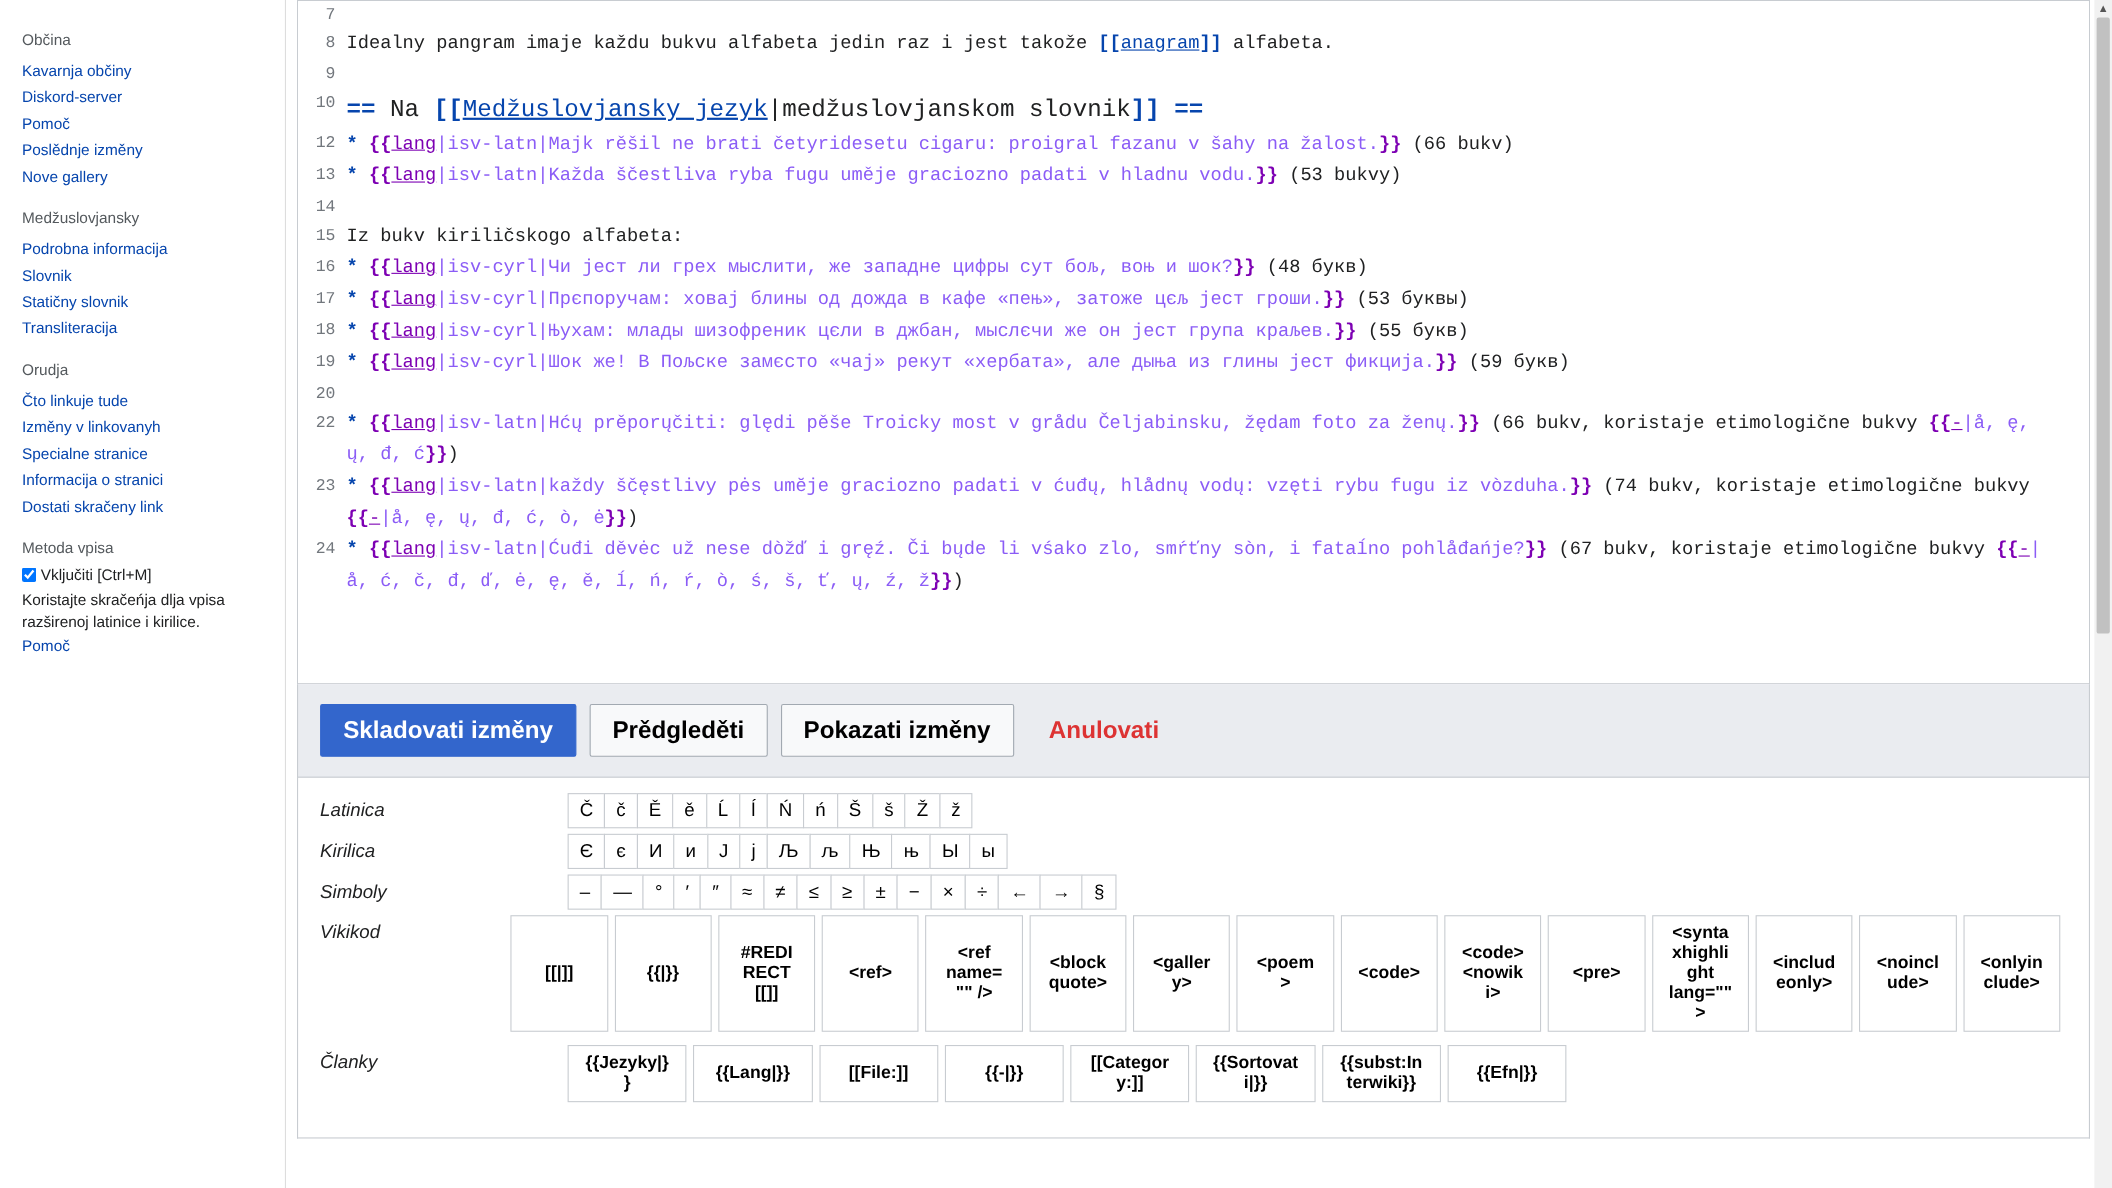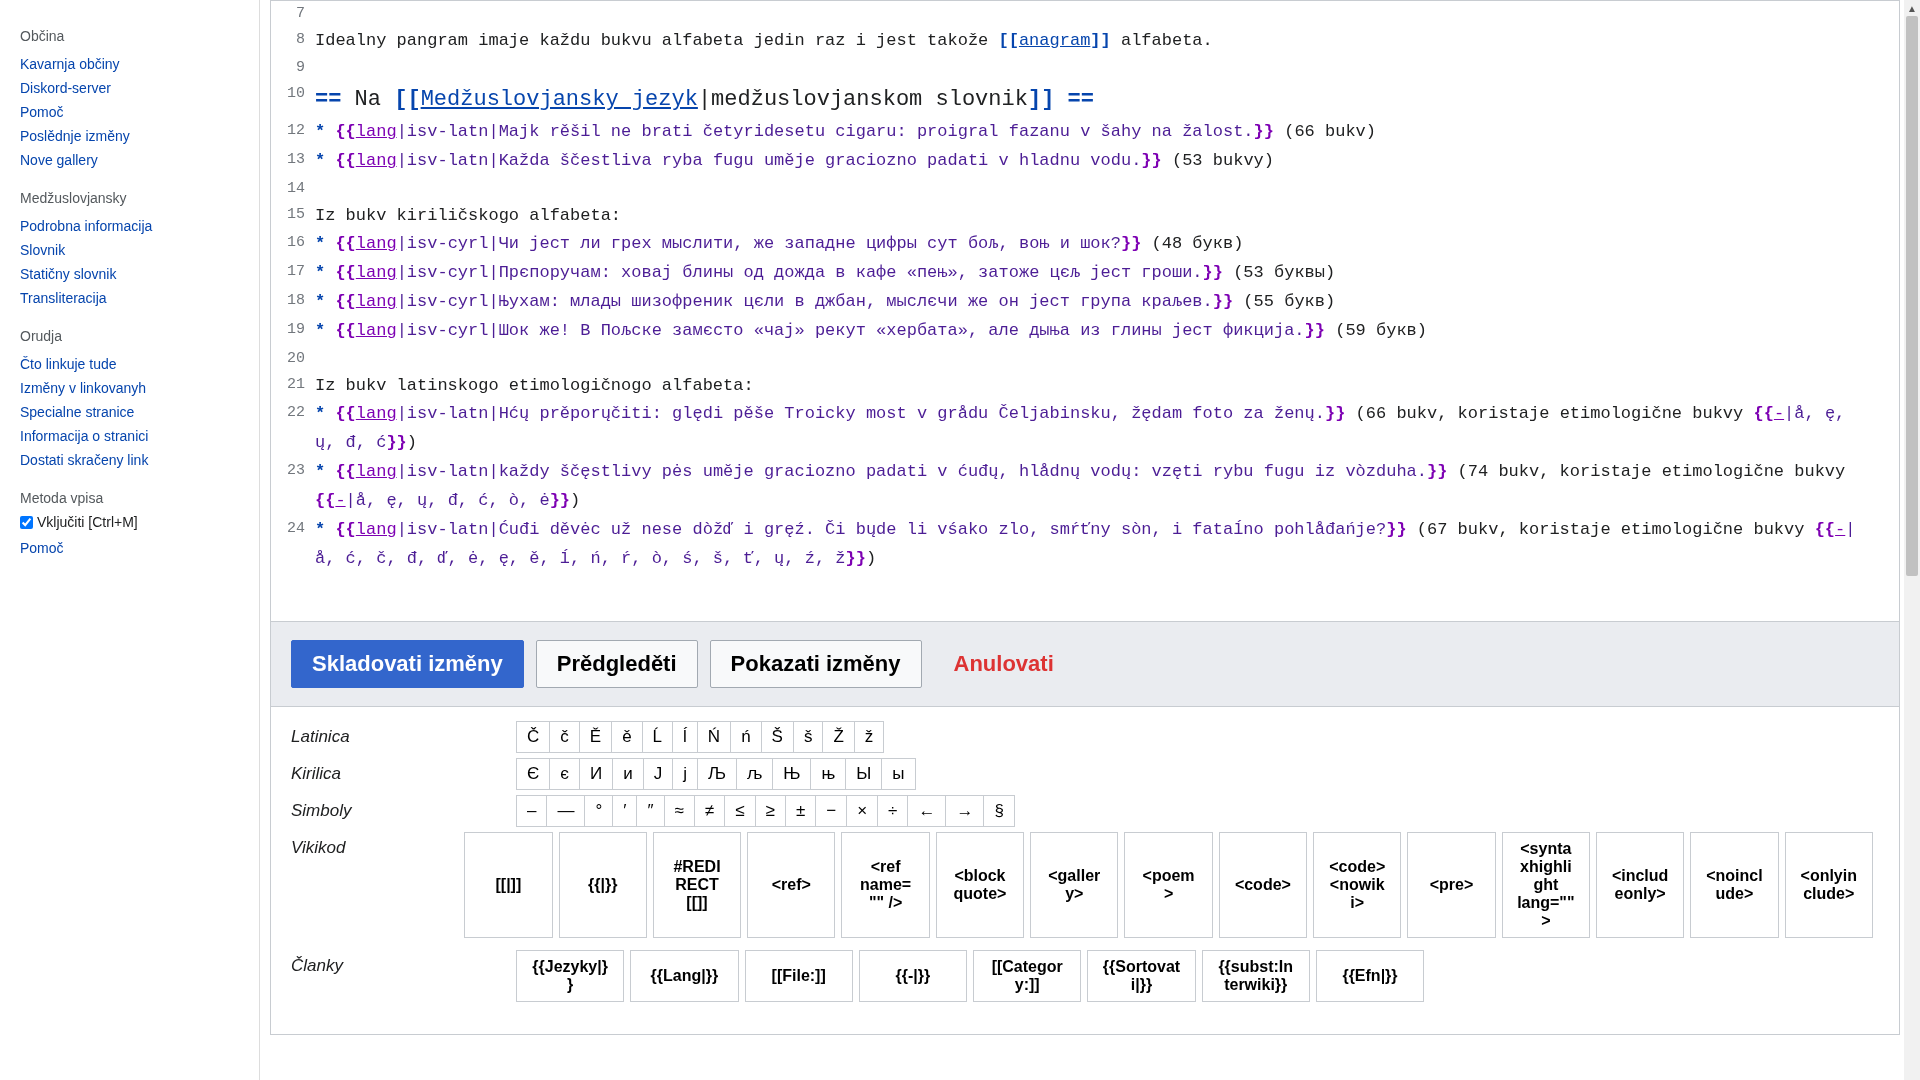--- a/index.html
+++ b/index.html
@@ -13,21 +13,21 @@
 .main { flex: 1; display: flex; flex-direction: column; padding: 0; position: relative; }
 .editor-wrap { border: 1px solid #c8ccd1; margin: 0 20px 0 10px; }
 .editor { font-family: "Courier New", monospace; font-size: 17px; line-height: 1.7; background: #fff; height: 620px; overflow-y: auto; }
 .line { display: flex; }
 .gutter { width: 44px; text-align: right; padding-right: 10px; color: #72777d; font-size: 15px; flex-shrink: 0; user-select: none; }
 .code { flex: 1; white-space: pre-wrap; word-break: break-word; padding-right: 30px; }
 .link { color: #0645ad; text-decoration: underline; margin-top: 20px; }
 .delim { color: #0645ad; font-weight: bold; }
 .tmpl-open, .tmpl-close { color: #7d00b3; font-weight: bold; }
 .tmpl-name { color: #7d00b3; text-decoration: underline; }
-.tmpl-args { color: #4c1d95; }
+.tmpl-args { color: #8b5cf6; }
 .heading { font-size: 22px; }
 .toolbar { background: #eaecf0; padding: 18px 20px; margin: 0 20px 0 10px; border-left: 1px solid #c8ccd1; border-right: 1px solid #c8ccd1; border-bottom: 1px solid #c8ccd1; display: flex; gap: 12px; }
 .btn { padding: 10px 20px; font-size: 22px; border: 1px solid #a2a9b1; background: #f8f9fa; border-radius: 2px; cursor: pointer; font-weight: bold; }
 .btn.primary { background: #3366cc; color: #fff; border-color: #3366cc; }
 .btn.destructive { background: transparent; border: none; color: #d33; }
 .chartools { margin: 0 20px 0 10px; border: 1px solid #c8ccd1; border-top: none; padding: 8px 20px 20px; }
 .charrow { display: flex; align-items: flex-start; margin: 6px 0; }
 .charrow-label { width: 225px; font-style: italic; font-size: 17px; padding-top: 6px; }
 .charbtns { display: flex; flex-wrap: wrap; gap: 0; }
 .charbtn { border: 1px solid #c8ccd1; background: #fff; padding: 5px 10px; font-size: 17px; cursor: pointer; font-family: inherit; margin-right: -1px; margin-bottom: -1px; }
@@ -53,20 +53,21 @@
       <a href="#">Statičny slovnik</a>
       <a href="#">Transliteracija</a>
       <h3>Orudja</h3>
       <a href="#">Čto linkuje tude</a>
       <a href="#">Izměny v linkovanyh</a>
       <a href="#">Specialne stranice</a>
       <a href="#">Informacija o stranici</a>
       <a href="#">Dostati skračeny link</a>
       <h3>Metoda vpisa</h3>
       <label><input type="checkbox" checked="" style=""> Vključiti [Ctrl+M]</label>
+      <div class="note">Koristajte skračeńja dlja vpisa razširenoj latinice i kirilice.</div>
       <a href="#">Pomoč</a>
     </div>
   <div class="main">
     <div class="editor-wrap">
       <div class="editor" id="editor">
           <div class="line">
             <div class="gutter">7</div>
             <div class="code"></div>
           </div>
           <div class="line">
@@ -109,24 +110,20 @@
             <div class="gutter">18</div>
             <div class="code"><span class="delim">* </span><span class="tmpl-open">{{</span><span class="tmpl-name">lang</span><span class="tmpl-args">|isv-cyrl|Њухам: млады шизофреник цєли в джбан, мыслєчи же он јест група краљев.</span><span class="tmpl-close">}}</span><span> (55 букв)</span></div>
           </div>
           <div class="line">
             <div class="gutter">19</div>
             <div class="code"><span class="delim">* </span><span class="tmpl-open">{{</span><span class="tmpl-name">lang</span><span class="tmpl-args">|isv-cyrl|Шок же! В Пољске замєсто «чај» рекут «хербата», але дыња из глины јест фикција.</span><span class="tmpl-close">}}</span><span> (59 букв)</span></div>
           </div>
           <div class="line">
             <div class="gutter">20</div>
             <div class="code"></div>
-          </div>
-          <div class="line">
-            <div class="gutter">21</div>
-            <div class="code"><span>Iz bukv latinskogo etimologičnogo alfabeta:</span></div>
           </div>
           <div class="line">
             <div class="gutter">22</div>
             <div class="code"><span class="delim">* </span><span class="tmpl-open">{{</span><span class="tmpl-name">lang</span><span class="tmpl-args">|isv-latn|Hćų prěporųčiti: ględi pěše Troicky most v grådu Čeljabinsku, žędam foto za ženų.</span><span class="tmpl-close">}}</span><span> (66 bukv, koristaje etimologične bukvy </span><span class="tmpl-open">{{</span><span class="tmpl-name">-</span><span class="tmpl-args">|å, ę, ų, đ, ć</span><span class="tmpl-close">}}</span><span>)</span></div>
           </div>
           <div class="line">
             <div class="gutter">23</div>
             <div class="code"><span class="delim">* </span><span class="tmpl-open">{{</span><span class="tmpl-name">lang</span><span class="tmpl-args">|isv-latn|každy ščęstlivy pės umĕje graciozno padati v ćuđų, hlådnų vodų: vzęti rybu fugu iz vòzduha.</span><span class="tmpl-close">}}</span><span> (74 bukv, koristaje etimologične bukvy </span><span class="tmpl-open">{{</span><span class="tmpl-name">-</span><span class="tmpl-args">|å, ę, ų, đ, ć, ò, ė</span><span class="tmpl-close">}}</span><span>)</span></div>
           </div>
           <div class="line">

